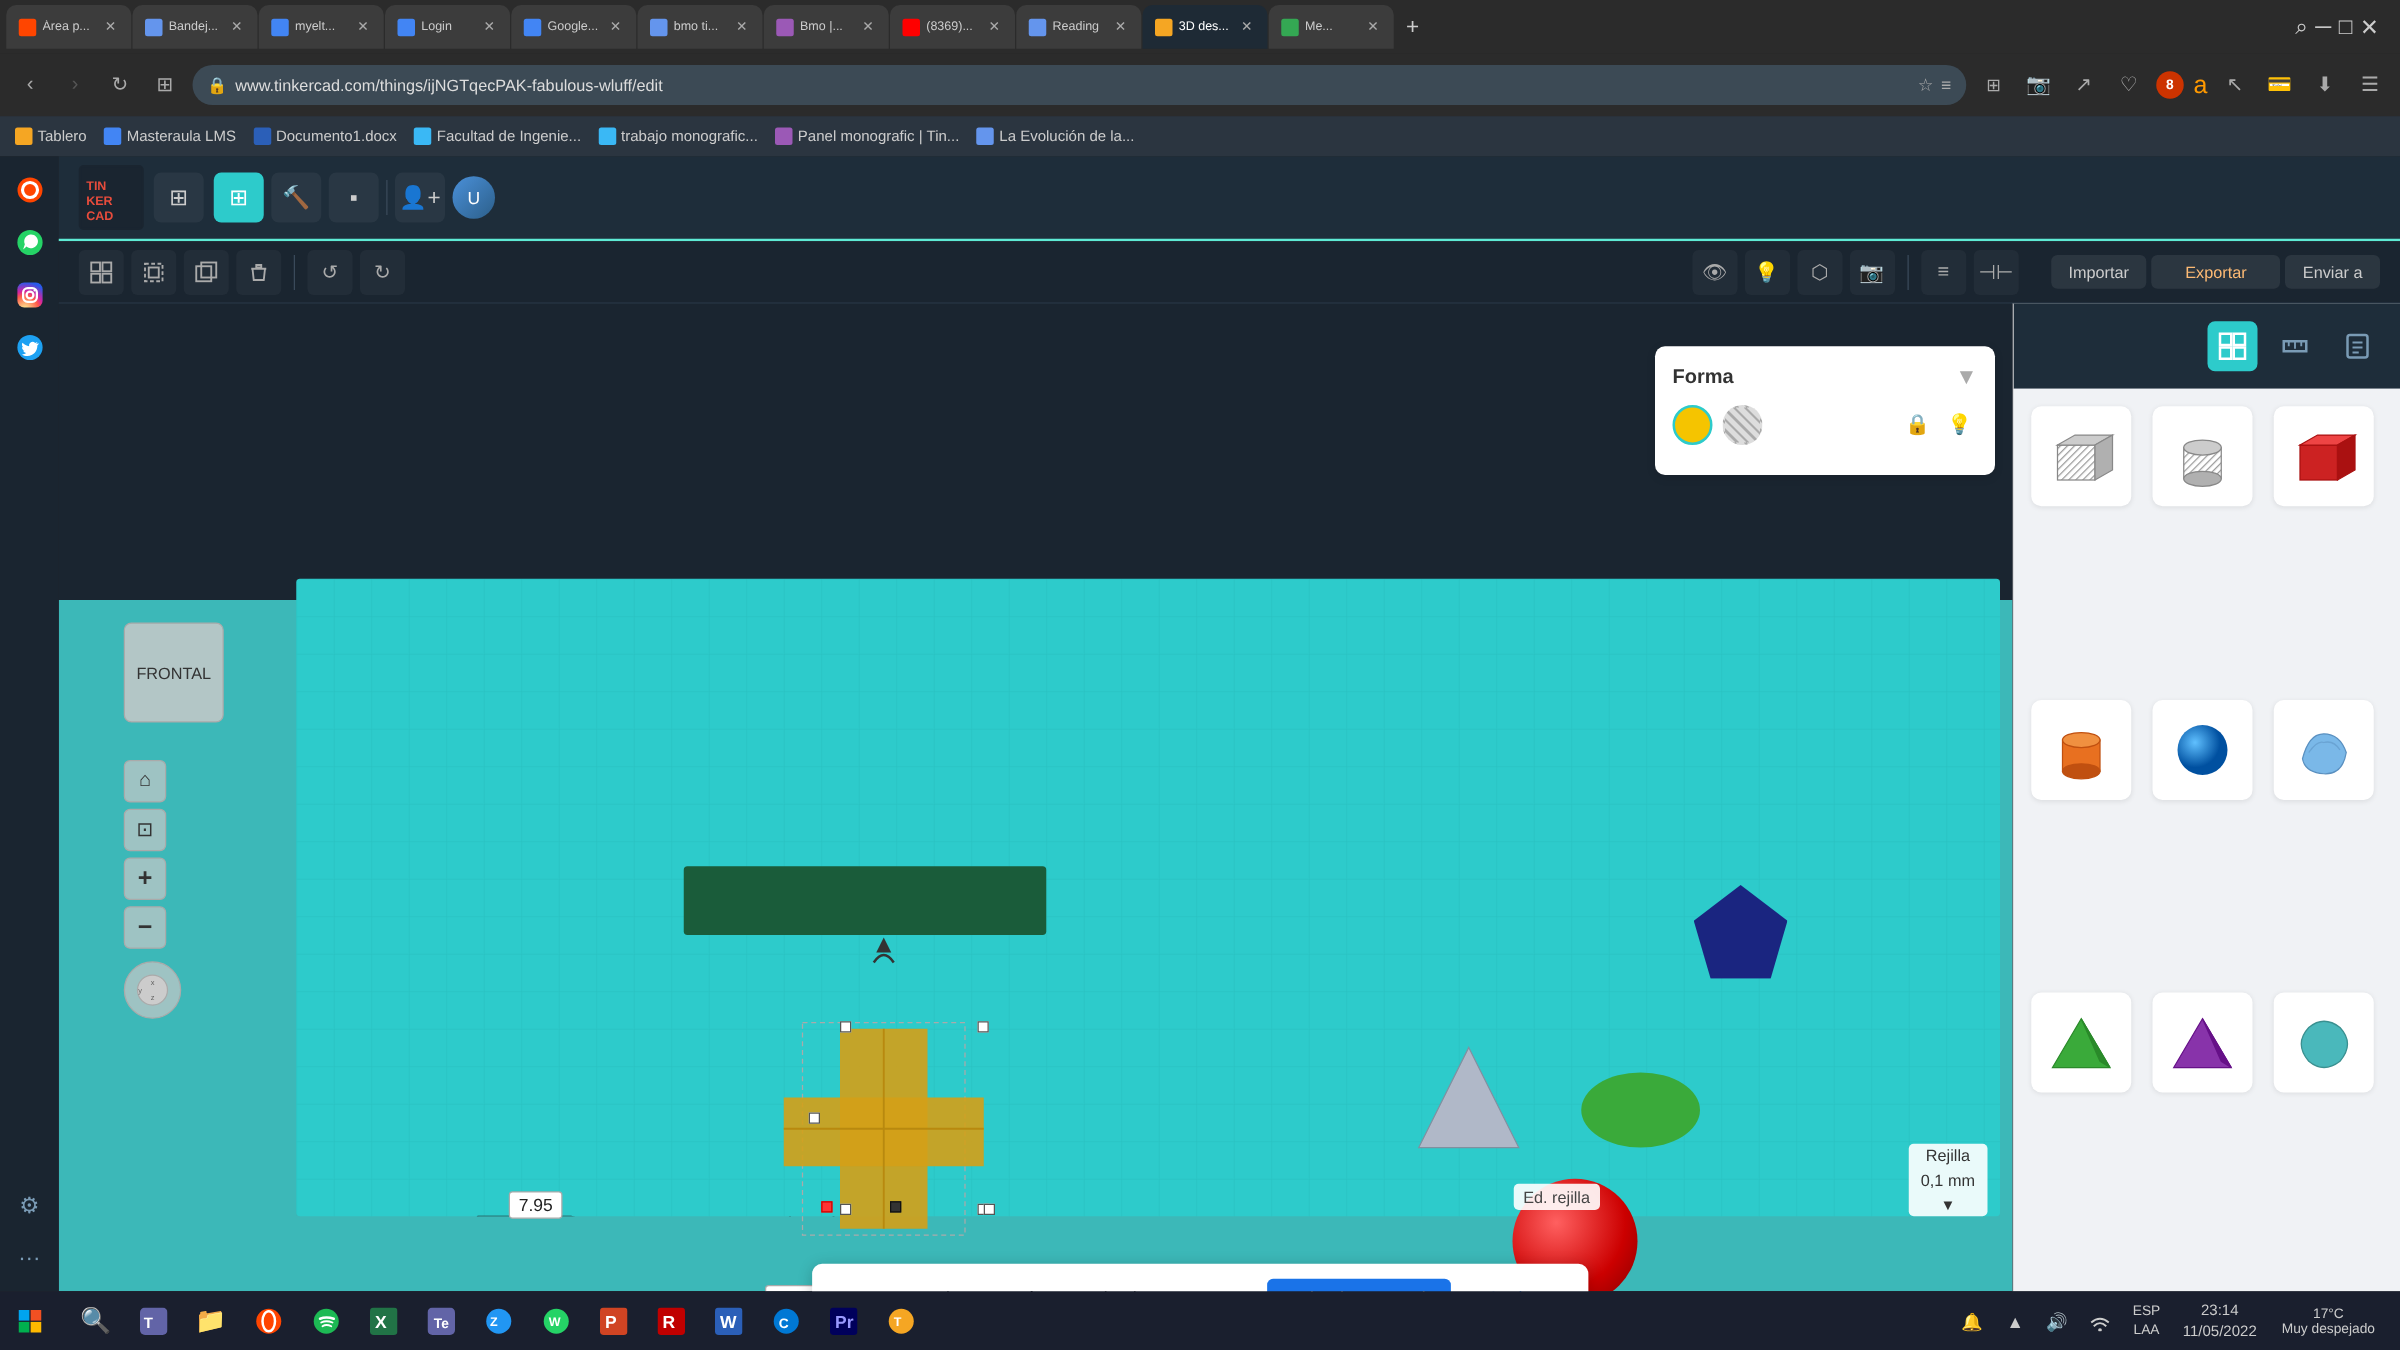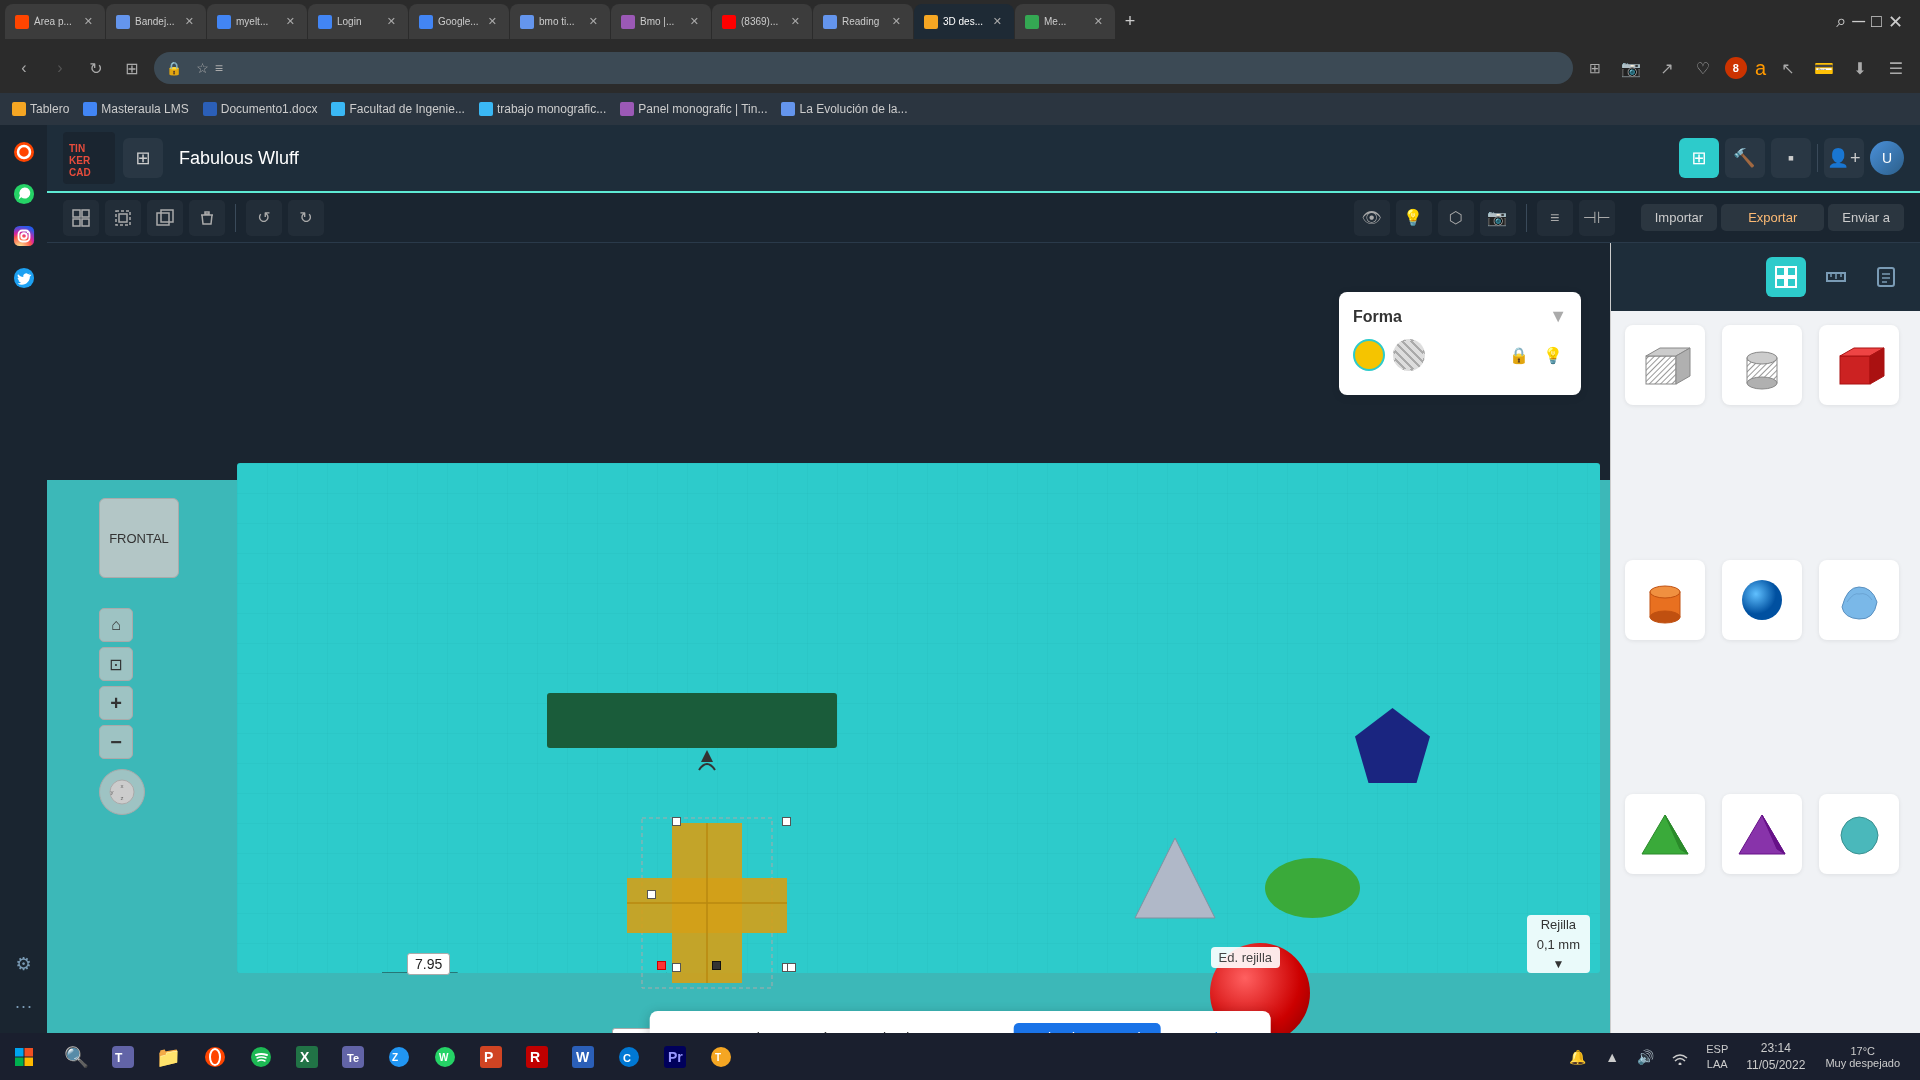--- a/index.html
+++ b/index.html
@@ -109,21 +109,21 @@
 
     
     #right-panel { width: 310px; background: #f0f2f5; display: flex; flex-direction: column; border-left: 1px solid #ccc; }
 
     
     #panel-top-nav { display: flex; align-items: center; justify-content: flex-end; gap: 10px; padding: 8px 14px; background: #1e2d3a; height: 68px; }
     .panel-nav-icon { width: 40px; height: 40px; display: flex; align-items: center; justify-content: center; border-radius: 6px; cursor: pointer; color: #7a9bb5; }
     .panel-nav-icon.active { background: #2dcbcb; color: #fff; }
 
     
-    #forma-box { background: #fff; margin: 19px; border-radius: 8px; padding: 14px; box-shadow: 0 2px 8px rgba(0,0,0,0.1); }
+    #forma-box { background: #fff; margin: 4px; border-radius: 8px; padding: 14px; box-shadow: 0 2px 8px rgba(0,0,0,0.1); }
     #forma-title { font-size: 16px; font-weight: 600; color: #333; margin-bottom: 12px; display: flex; align-items: center; justify-content: space-between; }
     #forma-title .expand-icon { color: #aaa; font-size: 18px; cursor: pointer; }
     #forma-colors { display: flex; gap: 8px; align-items: center; margin-bottom: 10px; }
     .color-circle { width: 32px; height: 32px; border-radius: 50%; cursor: pointer; border: 2px solid transparent; }
     .color-circle.selected { border-color: #2dcbcb; }
     #color-yellow { background: #f5c400; }
     #color-gray-stripes { background: repeating-linear-gradient(45deg, #aaa, #aaa 2px, #ddd 2px, #ddd 6px); }
     .forma-icons-right { display: flex; gap: 6px; margin-left: auto; }
     .forma-icon-btn { width: 28px; height: 28px; display: flex; align-items: center; justify-content: center; cursor: pointer; color: #666; font-size: 16px; }
 
@@ -233,20 +233,21 @@
     </div>
   </div>
 
   <div id="address-bar-row">
     <div class="nav-btn">‹</div>
     <div class="nav-btn" style="color:#555;">›</div>
     <div class="nav-btn">↻</div>
     <div class="nav-btn">⊞</div>
     <div id="address-box">
       <span class="lock-icon">🔒</span>
+      <span style="flex:1;font-size:13px;color:#ddd;">www.tinkercad.com/things/ijNGTqecPAK-fabulous-wluff/edit</span>
       <div class="addr-right-icons">
         <span>☆</span>
         <span>≡</span>
       </div>
     </div>
     <div class="nav-btn" style="font-size:14px;">⊞</div>
     <div class="nav-btn">📷</div>
     <div class="nav-btn">↗</div>
     <div class="nav-btn">♡</div>
     <div style="background:#cc3300;color:#fff;border-radius:50%;width:22px;height:22px;display:flex;align-items:center;justify-content:center;font-size:11px;font-weight:bold;">8</div>
@@ -341,21 +342,20 @@
             <rect width="48" height="48" fill="#1a2530"></rect>
             <text x="4" y="18" font-size="10" font-weight="bold" fill="#e74c3c">TIN</text>
             <text x="4" y="30" font-size="10" font-weight="bold" fill="#e74c3c">KER</text>
             <text x="4" y="42" font-size="10" font-weight="bold" fill="#e74c3c">CAD</text>
           </svg>
         </div>
 
         <div class="tool-btn">⊞</div>
       </div>
 
-      <span id="app-title">Fabulous Wluff</span>
 
       <div style="display:flex;align-items:center;gap:6px;">
 
         <div class="tool-btn" style="background:#2dcbcb;color:#fff;">⊞</div>
         <div class="tool-btn">🔨</div>
         <div class="tool-btn">▪</div>
         <div style="width:1px;height:28px;background:#3a4a5a;"></div>
         <div class="tool-btn">👤+</div>
         <div class="avatar">U</div>
       </div>

